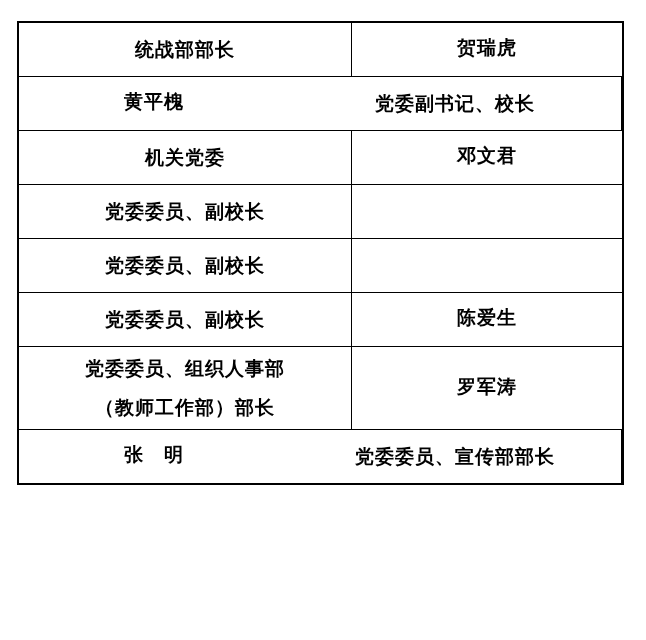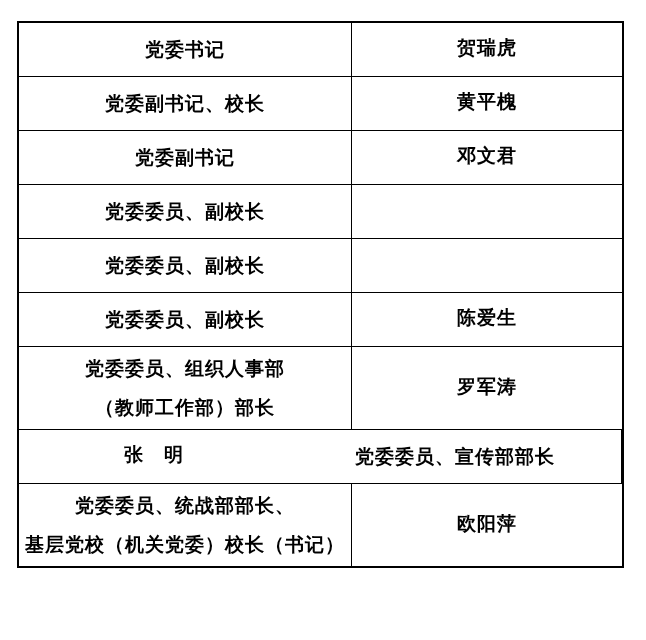--- a/index.html
+++ b/index.html
@@ -58,31 +58,31 @@
     font-family: Liberation Mono, monospace;
   }
 </style>
 </head>
 <body>
 
 <div class="page">
   <div class="leaders-table">
 
     <div class="row">
-      <div class="cell pos">党委书记</div>
+      <div class="cell pos">统战部部长</div>
       <div class="cell name">贺瑞虎</div>
     </div>
 
     <div class="row">
+      <div class="cell name">黄平槐</div>
       <div class="cell pos">党委副书记、校长</div>
-      <div class="cell name">黄平槐</div>
     </div>
 
     <div class="row">
-      <div class="cell pos">党委副书记</div>
+      <div class="cell pos">机关党委</div>
       <div class="cell name">邓文君</div>
     </div>
 
     <div class="row">
       <div class="cell pos">党委委员、副校长</div>
     </div>
 
     <div class="row">
       <div class="cell pos">党委委员、副校长</div>
     </div>
@@ -97,20 +97,15 @@
       <div class="cell pos">党委委员、组织人事部
 （教师工作部）部长</div>
       <div class="cell name">罗军涛</div>
     </div>
 
     <div class="row">
       <div class="cell name">张　明</div>
       <div class="cell pos">党委委员、宣传部部长</div>
     </div>
 
-    <div class="row tall">
-      <div class="cell pos">党委委员、统战部部长、
-基层党校（机关党委）校长（书记）</div>
-      <div class="cell name">欧阳萍</div>
-    </div>
 
   </div>
 </div>
 
 </body></html>

